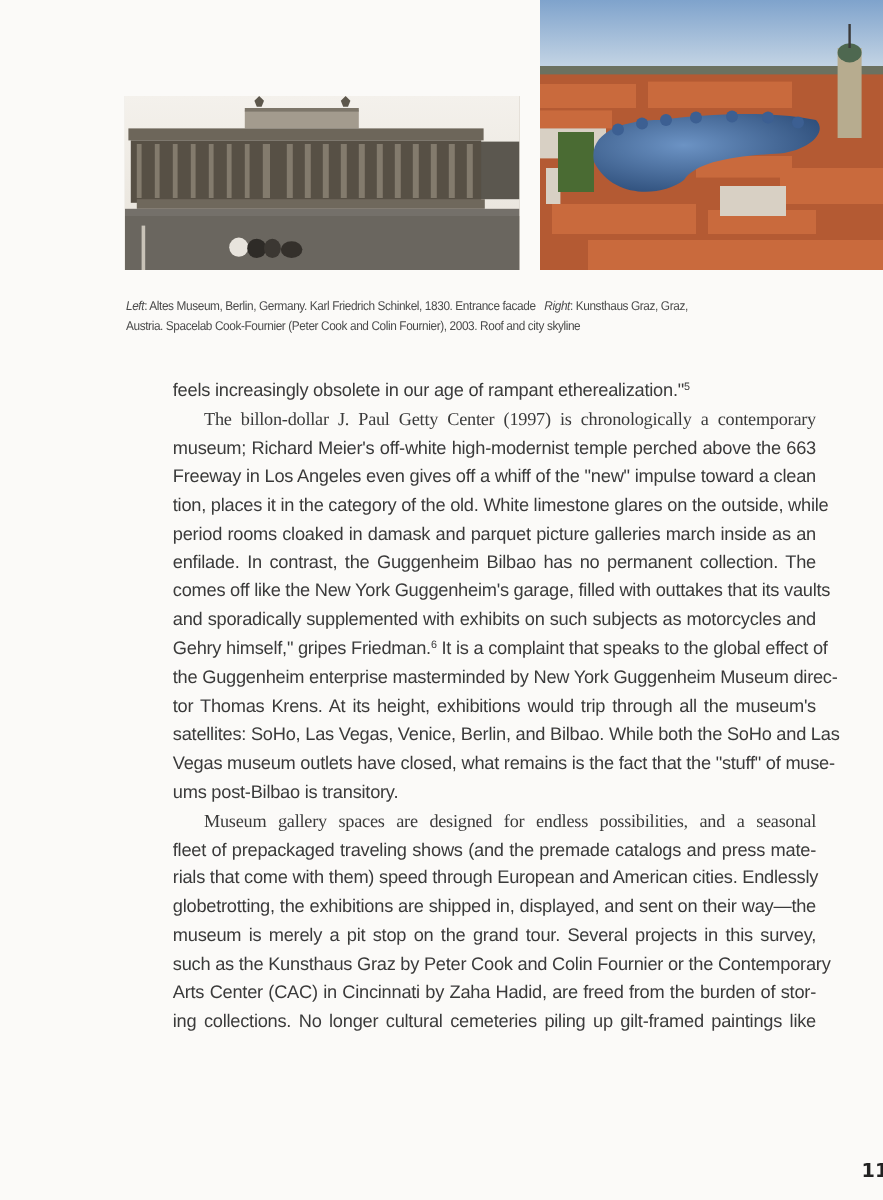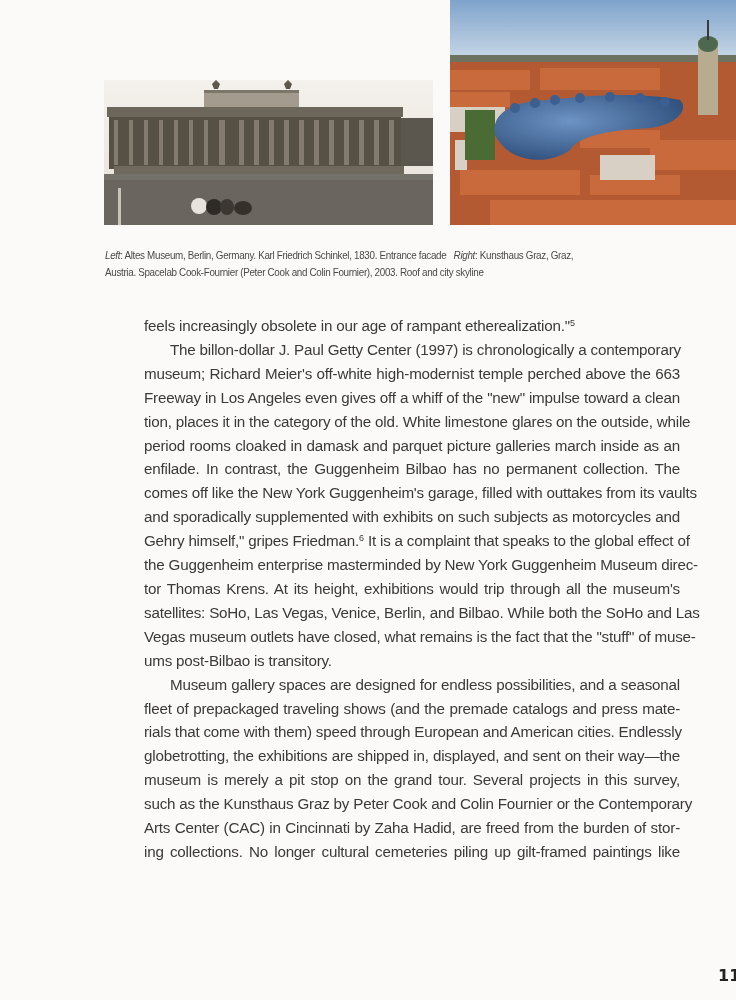--- a/index.html
+++ b/index.html
@@ -22,21 +22,21 @@
   .caption i { font-style:italic; }
 
   .body-text {
     position:absolute; left:104px; top:314px; width:536px;
     font-size:15.2px; line-height:23.9px; color:#3a3a3a;
     letter-spacing:-0.2px;
     margin-left:40px;
   }
   .body-text .line { display:block; text-align:justify; text-align-last:justify; white-space:nowrap; }
   .body-text .line.left { text-align-last:left; }
-  .indent { padding-left:26px; }
+  .indent { padding-left:26px;font-family:Liberation Serif, serif; }
   sup { font-size:9px; vertical-align:5px; line-height:0; }
 
   .page-num {
     position:absolute; left:718px; top:966px;
     font-family:"DejaVu Sans", sans-serif; font-weight:bold;
     font-size:16px; color:#222;
   }
 </style>
 </head>
 <body>
@@ -152,21 +152,21 @@
 <div class="body-text">
   <span class="line left"><span>feels increasingly obsolete in our age of rampant etherealization."</span><sup>5</sup></span>
 
   <div>
     <span class="line indent">The billon-dollar J. Paul Getty Center (1997) is chronologically a contemporary</span>
     <span class="line">museum; Richard Meier's off-white high-modernist temple perched above the 663</span>
     <span class="line">Freeway in Los Angeles even gives off a whiff of the "new" impulse toward a clean</span>
     <span class="line">tion, places it in the category of the old. White limestone glares on the outside, while</span>
     <span class="line">period rooms cloaked in damask and parquet picture galleries march inside as an</span>
     <span class="line">enfilade. In contrast, the Guggenheim Bilbao has no permanent collection. The</span>
-    <span class="line">comes off like the New York Guggenheim's garage, filled with outtakes from its vaults</span>
+    <span class="line">comes off like the New York Guggenheim's garage, filled with outtakes that its vaults</span>
     <span class="line">and sporadically supplemented with exhibits on such subjects as motorcycles and</span>
     <span class="line"><span>Gehry himself," gripes Friedman.</span><sup>6</sup><span> It is a complaint that speaks to the global effect of</span></span>
     <span class="line">the Guggenheim enterprise masterminded by New York Guggenheim Museum direc-</span>
     <span class="line">tor Thomas Krens.  At its height, exhibitions would trip through all the museum's</span>
     <span class="line">satellites: SoHo, Las Vegas, Venice, Berlin, and Bilbao. While both the SoHo and Las</span>
     <span class="line">Vegas museum outlets have closed, what remains is the fact that the "stuff" of muse-</span>
     <span class="line left">ums post-Bilbao is transitory.</span>
   </div>
 
   <div>

